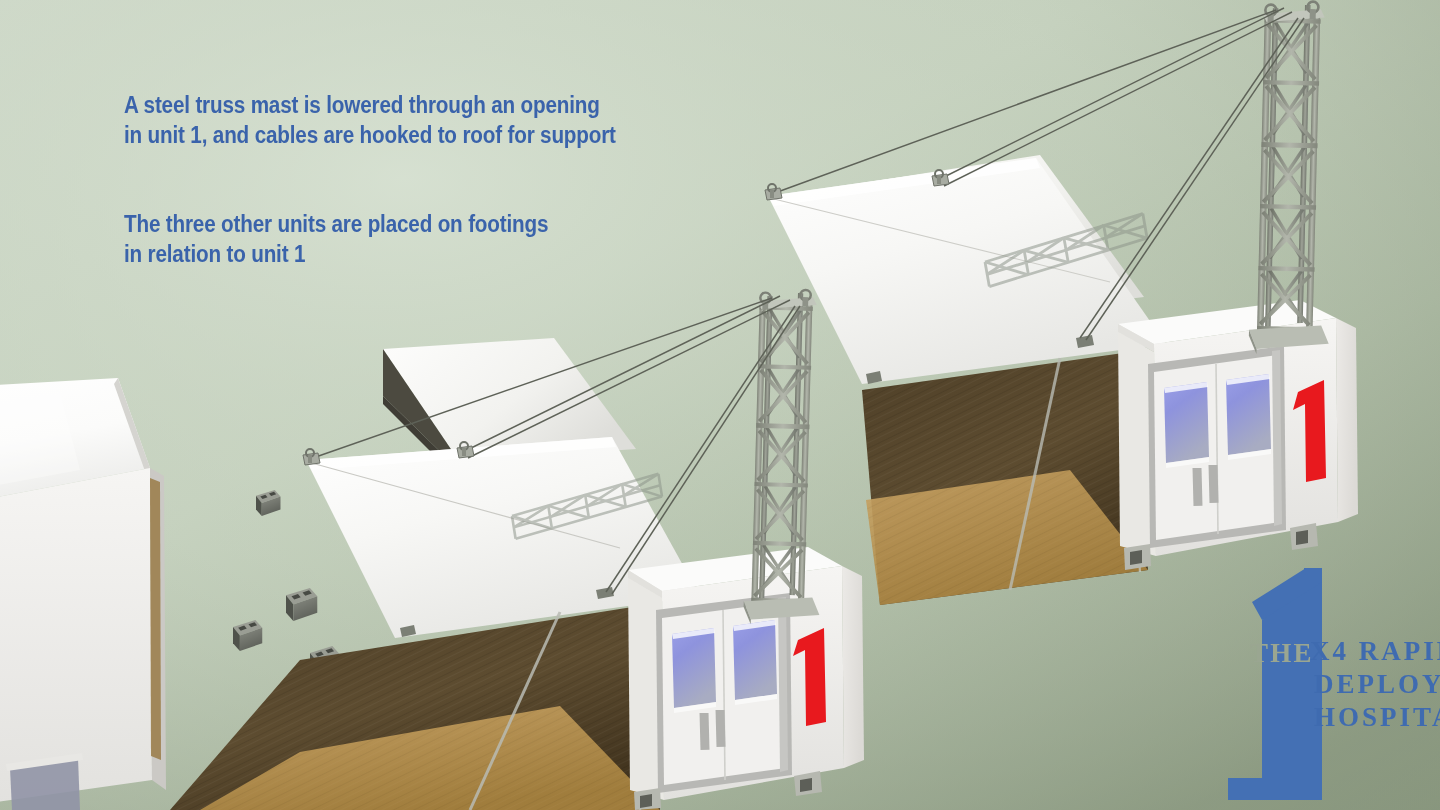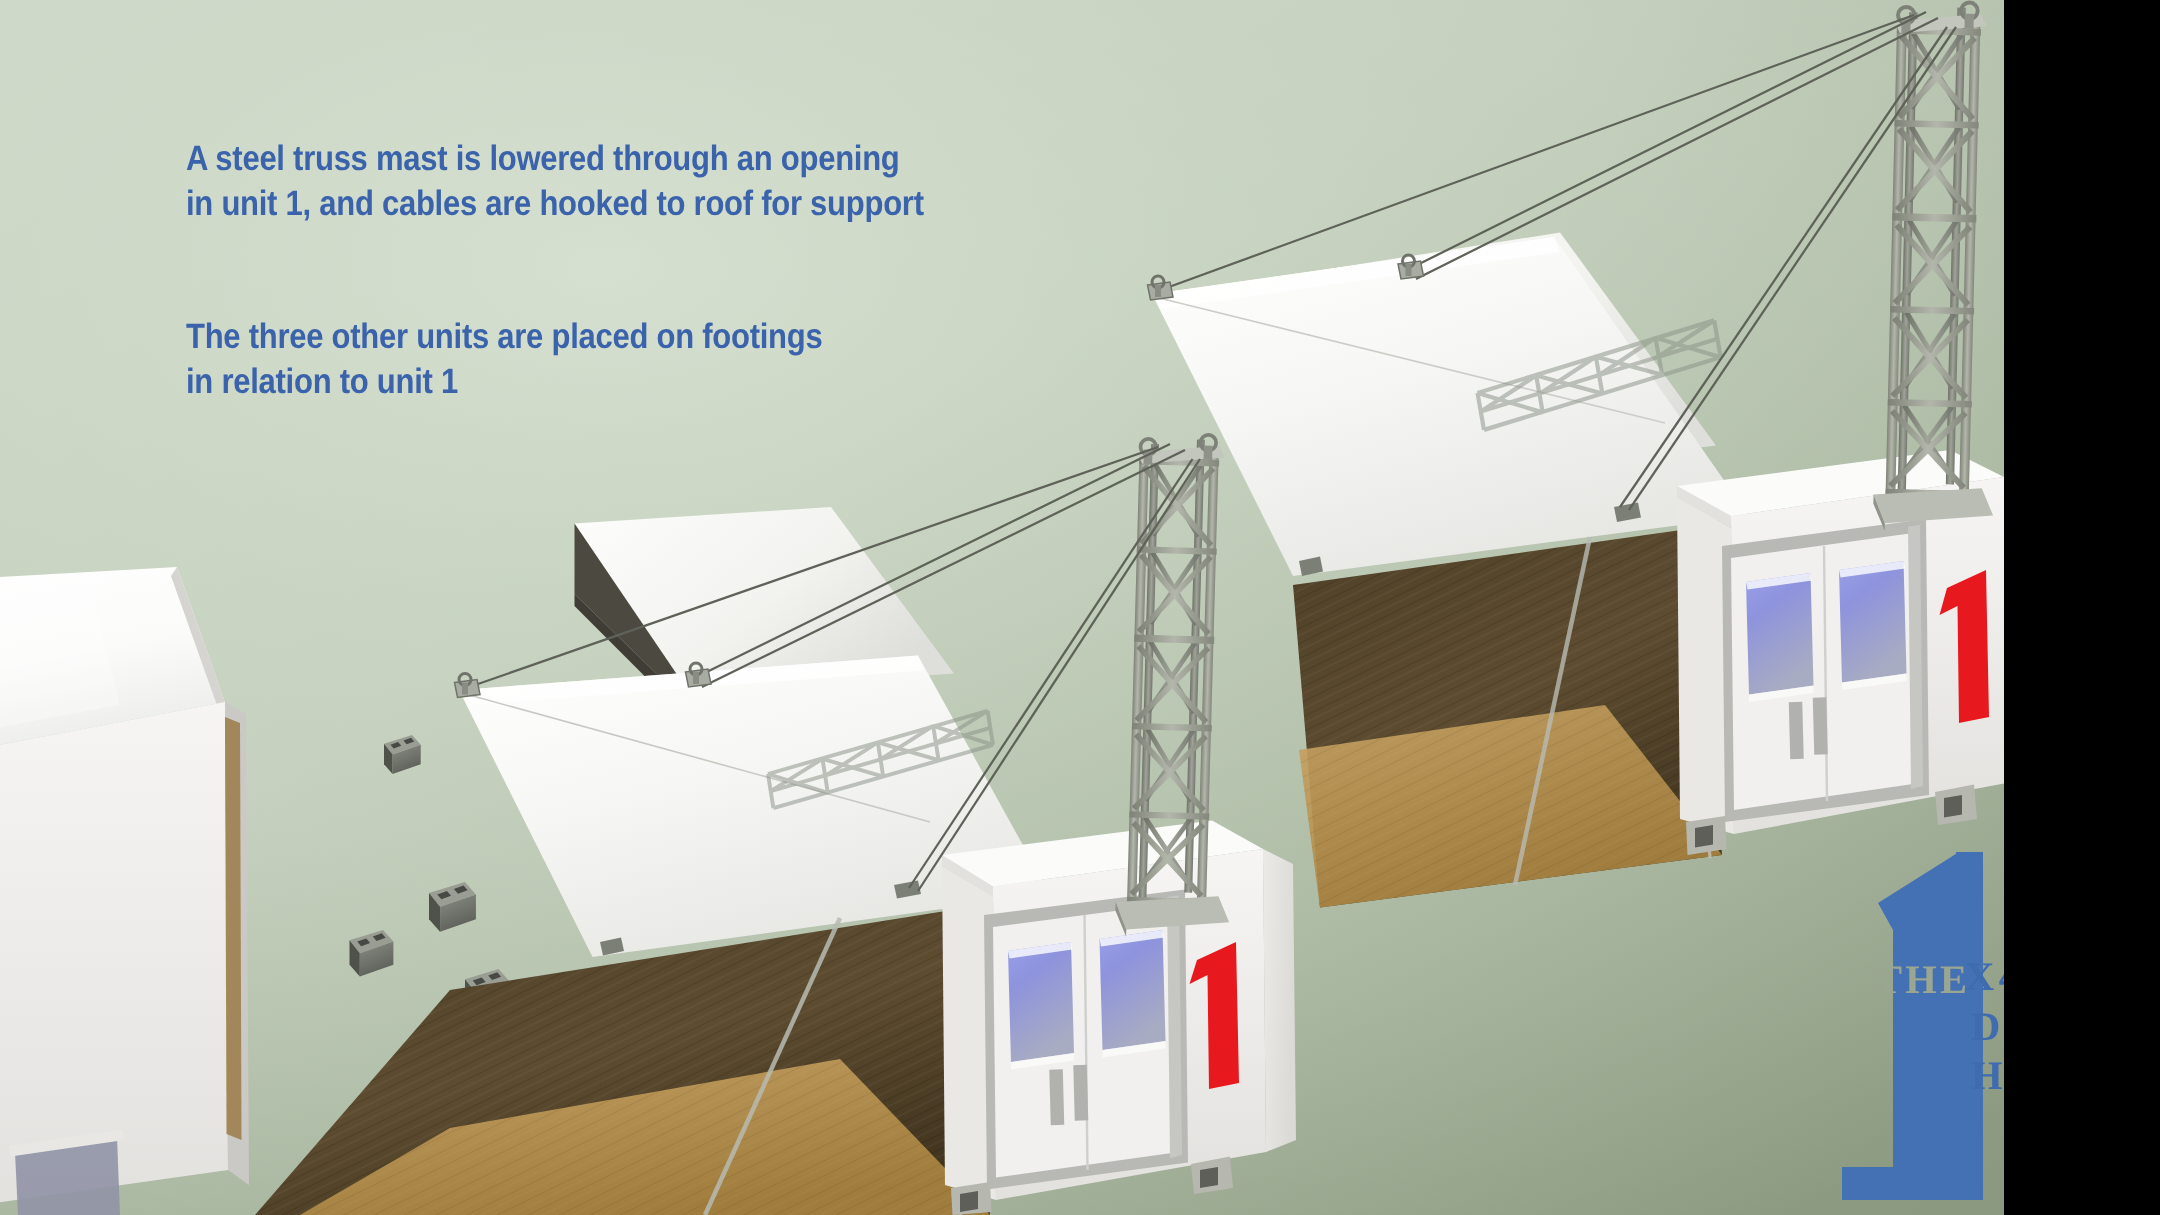--- a/index.html
+++ b/index.html
@@ -1,18 +1,18 @@
 <!DOCTYPE html>
 <html><head>
 <meta charset="utf-8">
 <style>
   html,body{margin:0;padding:0;background:#000;}
   #stage{
     position:relative;
-    width:1336px;height:810px;
+    width:1440px;height:810px;
     overflow:hidden;
     font-family:"Liberation Sans", sans-serif;
   }
   #scene{position:absolute;inset:0;width:1440px;height:810px;}
 
   
   .caption{
     position:absolute;
     font-weight:bold;
     letter-spacing:-0.2px;

